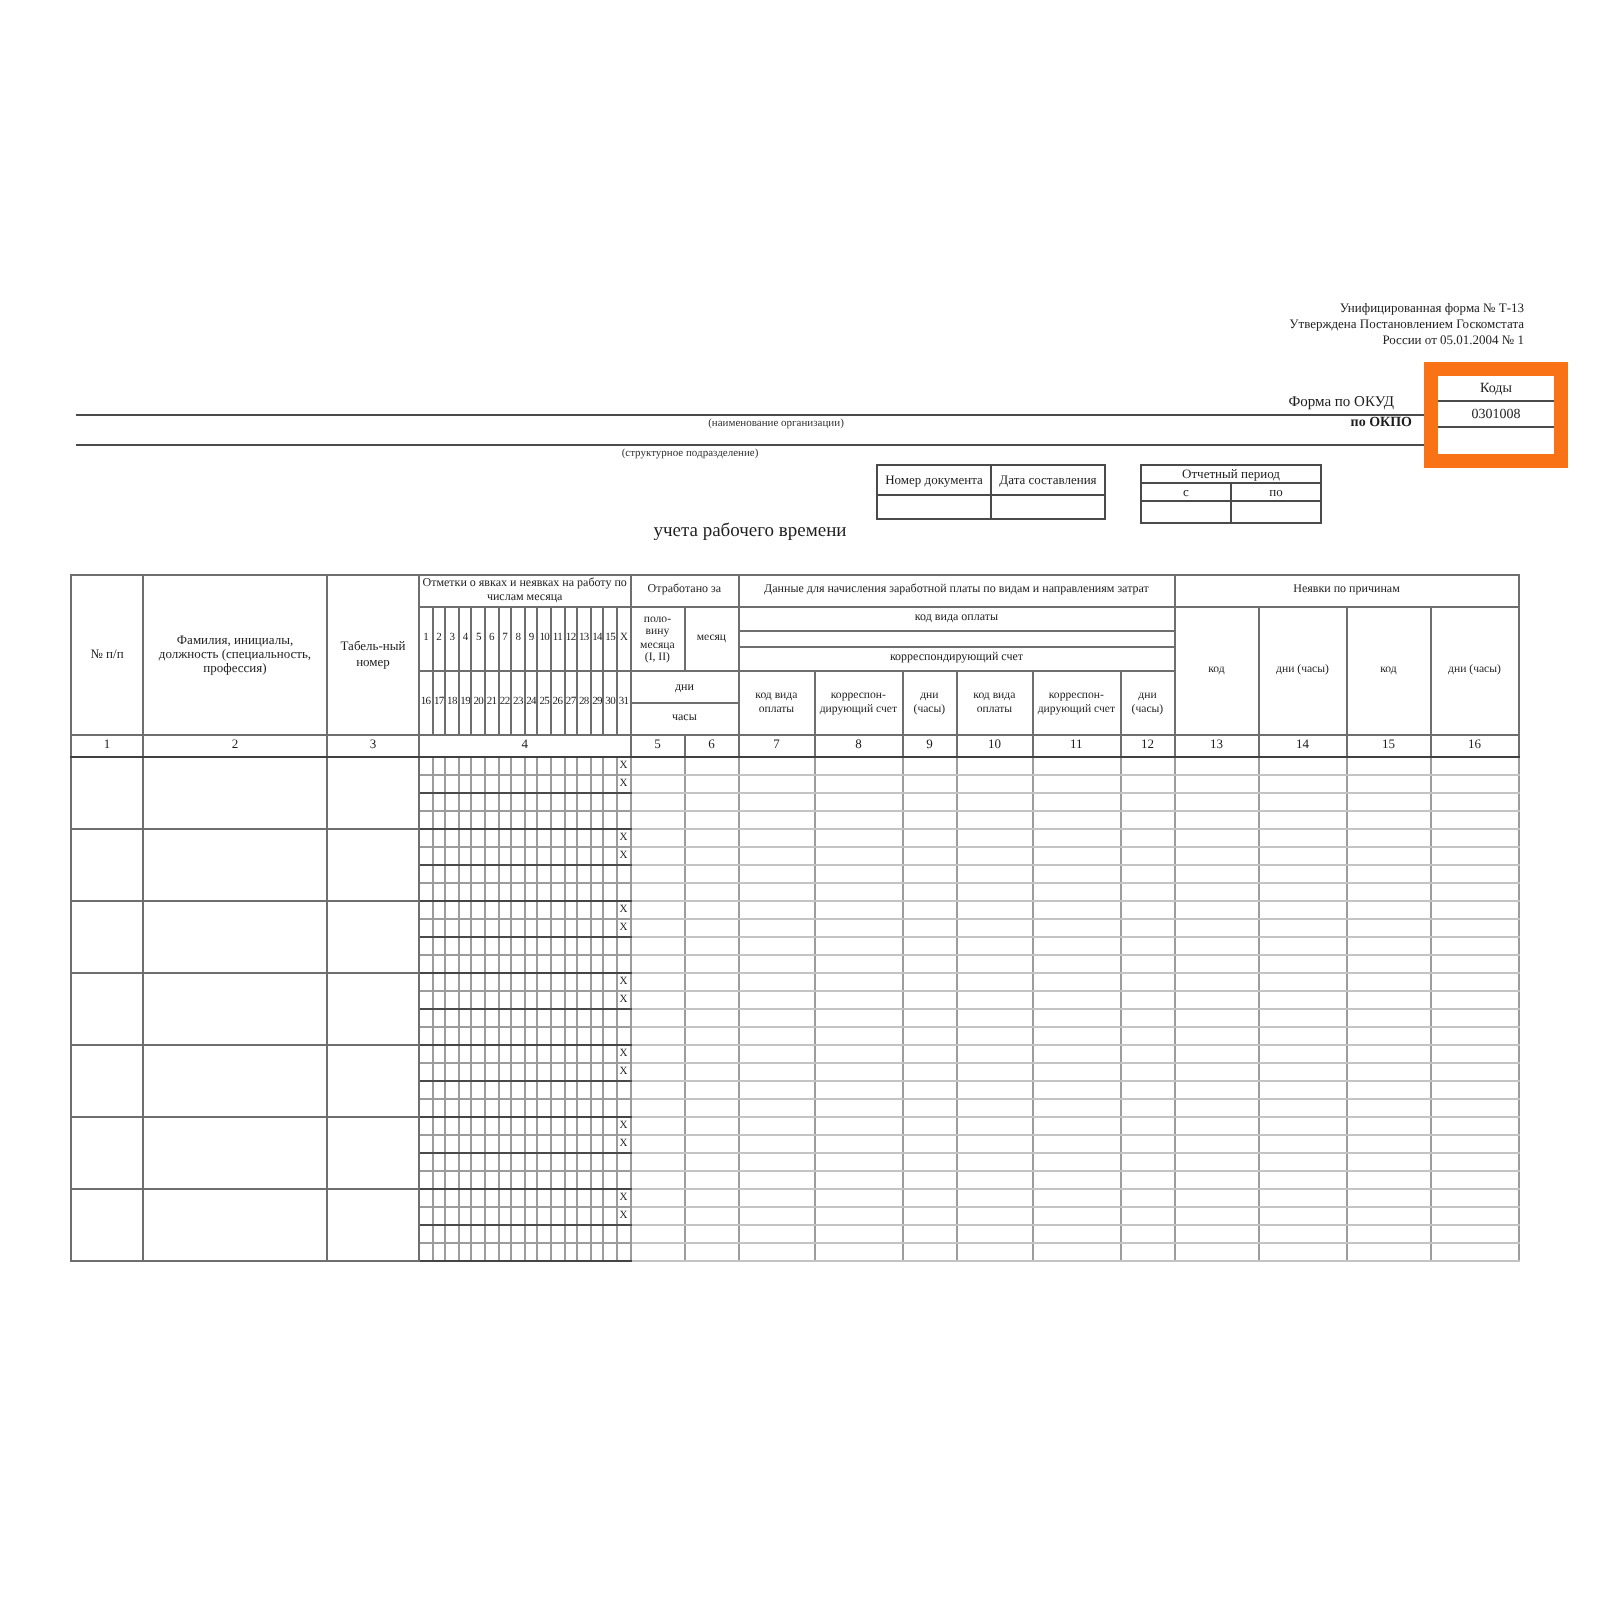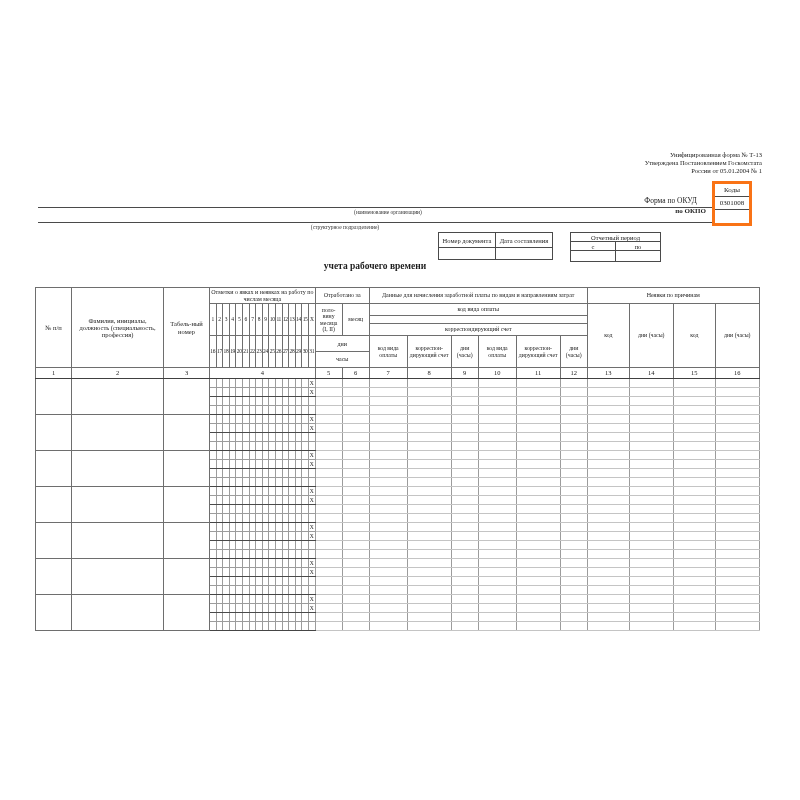--- a/index.html
+++ b/index.html
@@ -6,22 +6,22 @@
   html,body { background:#fff; }
   .page {
     position:relative; width:800px; height:800px; background:#ffffff;
     font-family:"Liberation Serif","DejaVu Serif",serif; color:#1d1d1d;
     overflow:hidden;
   }
   
   .meta { position:absolute; top:151px; right:38px; text-align:right;
           font-size:6.5px; line-height:8px; color:#222; }
   
-  .codes-box { position:absolute; left:712px; top:181px; width:40px;
-               border:3px solid #f97316; text-align:center; font-size:7px; }
+  .codes-box { position:absolute; left:712px; top:181px; width:72px;
+               border:7px solid #f97316; text-align:center; font-size:7px; }
   .codes-box .cb-row { height:13px; line-height:13px; border-bottom:1px solid #4a4a4a; overflow:hidden; }
   .codes-box .cb-row:last-child { border-bottom:none; height:13px; }
   .okud-label { position:absolute; top:196px; right:103px; font-size:7.5px; }
   .okpo-label { position:absolute; top:207px; right:94px; font-size:7px;font-weight:bold; }
   
   .org-line1 { position:absolute; left:38px; top:207px; width:674px; border-top:1px solid #4a4a4a; }
   .org-cap1  { position:absolute; left:238px; top:209px; width:300px; text-align:center; font-size:5.5px; color:#333; }
   .org-line2 { position:absolute; left:38px; top:222px; width:674px; border-top:1px solid #4a4a4a; }
   .org-cap2  { position:absolute; left:195px; top:224px; width:300px; text-align:center; font-size:5.5px; color:#333; }
   
@@ -32,21 +32,21 @@
   .doc-table col { width:57px; }
   .period-table { position:absolute; left:570px; top:232px; border-collapse:collapse; table-layout:fixed; }
   .period-table td { border:1px solid #4a4a4a; font-size:6.5px; text-align:center; vertical-align:middle; padding:0; }
   .period-table col { width:45px; }
   .pt-title { height:9px; }
   .pt-sub   { height:9px; }
   .pt-val   { height:11px; }
   
   .title { position:absolute; left:38px; top:261px; width:674px; text-align:center; }
   .title .t1 { font-weight:bold; font-size:9.5px; line-height:11px; }
-  .title .t2 { font-weight:bold; font-size:9.5px; line-height:11px; }
+  .title .t2 { font-weight:normal; font-size:9.5px; line-height:11px; }
   
   .main { position:absolute; left:35px; top:287px; border-collapse:collapse;
           table-layout:fixed; width:724px; border:1.5px solid #404040; }
   .main td { border:1px solid #6e6e6e; vertical-align:middle; text-align:center;
              padding:0; overflow:hidden; line-height:1.08; font-size:6px; color:#1d1d1d; }
   tr.h1 { height:16px; } tr.h2 { height:12px; } tr.h3 { height:8px; }
   tr.h4 { height:12px; } tr.h5 { height:32px; } tr.h6 { height:11px; }
   tr.h6 td { border-bottom:1.5px solid #404040; font-size:6.5px; }
   .main .big { font-size:6.5px; padding:0 2px; }
   .main td.day-head { font-size:5.5px; padding:0; letter-spacing:-0.3px; }

